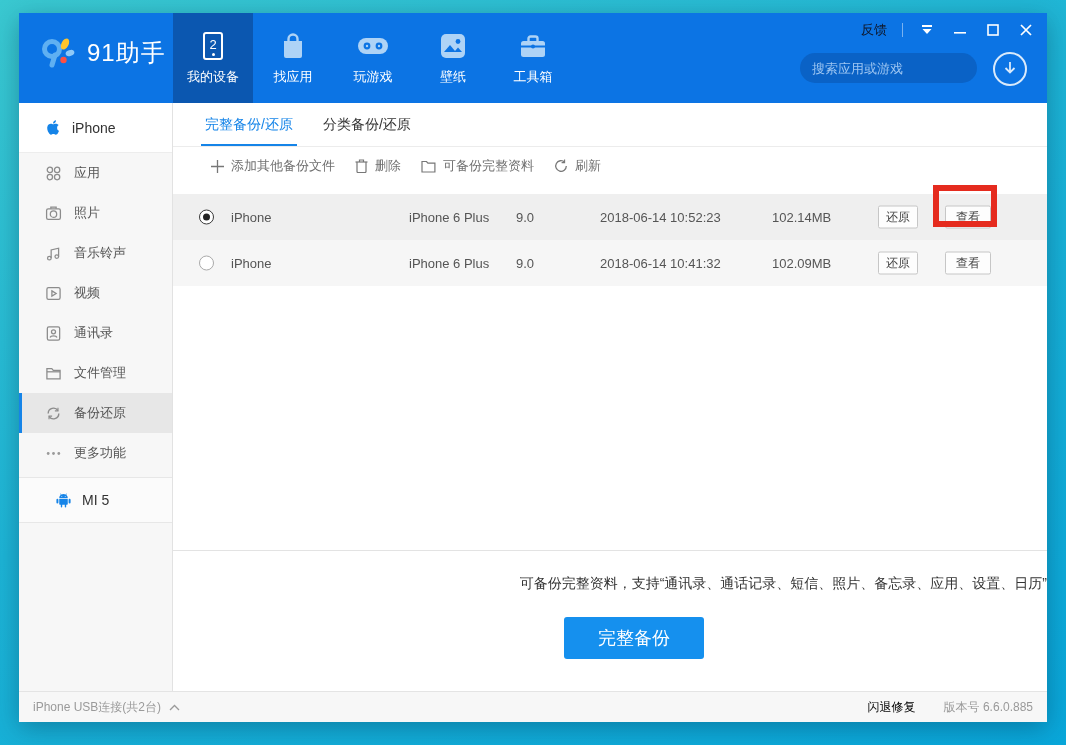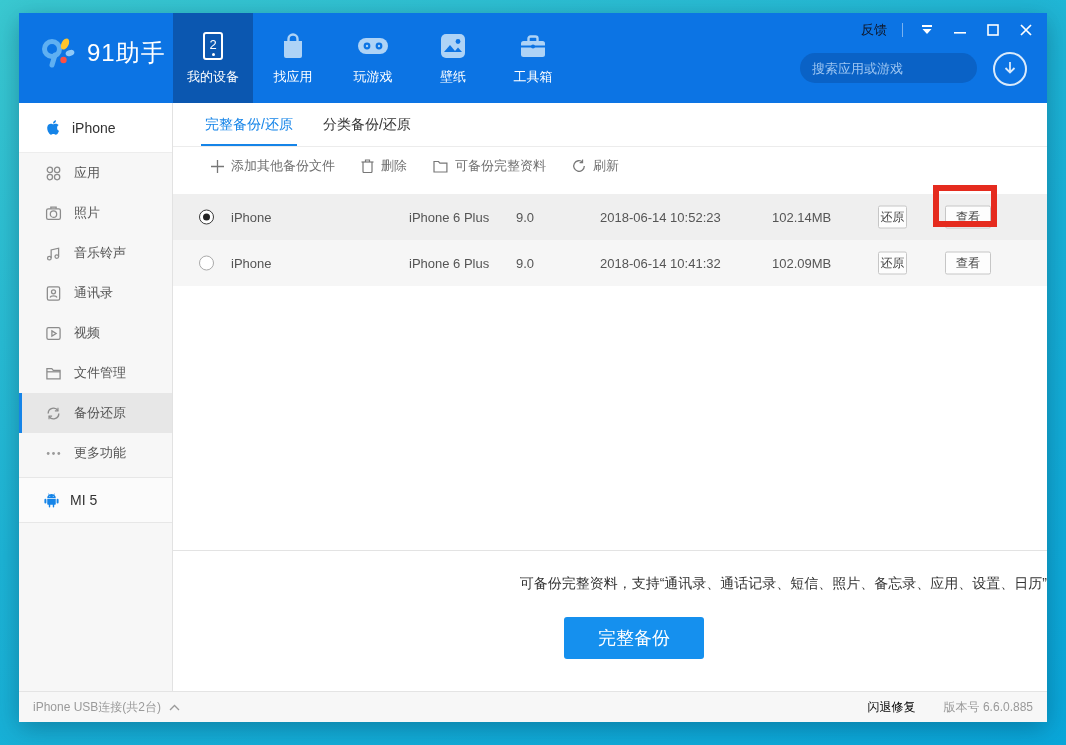--- a/index.html
+++ b/index.html
@@ -35,41 +35,41 @@
   .download-circle { position:absolute; left:974px; top:39px; width:34px; height:34px; border:2px solid #d9eafb; border-radius:50%; display:flex; align-items:center; justify-content:center; cursor:pointer; }
   
   .body { position:absolute; top:90px; left:0; right:0; bottom:31px; display:flex; }
   .sidebar { width:154px; background:#f7f7f7; border-right:1px solid #e2e2e2; }
   .side-header { height:50px; background:#fff; border-bottom:1px solid #ededed; display:flex; align-items:center; gap:10px; padding-left:26px; }
   .side-header .lbl { font-size:14px; color:#333; }
   .side-item { height:40px; display:flex; align-items:center; gap:12px; padding-left:26px; color:#555; font-size:13px; cursor:pointer; position:relative; }
   .side-item.selected { background:#e7e7e7; }
   .side-item.selected:before { content:""; position:absolute; left:0; top:0; bottom:0; width:3px; background:#1584e8; }
   .side-div { height:0; border-top:1px solid #e7e7e7; margin-top:4px; }
-  .side-device2 { height:45px; display:flex; align-items:center; gap:10px; padding-left:24px; font-size:14px; color:#333; border-bottom:1px solid #e7e7e7; cursor:pointer; background:#fbfbfb; }
+  .side-device2 { height:45px; display:flex; align-items:center; gap:10px; padding-left:36px; font-size:14px; color:#333; border-bottom:1px solid #e7e7e7; cursor:pointer; background:#fbfbfb; }
   .ico16 { width:17px; height:17px; flex:0 0 auto; }
   
   .main { flex:1; background:#fff; position:relative; }
   .tabbar { height:44px; border-bottom:1px solid #ececec; display:flex; align-items:flex-end; padding-left:32px; gap:30px; }
   .tab { font-size:14px; color:#333; padding-bottom:12px; cursor:pointer; position:relative; }
   .tab.active { color:#1584e8; }
   .tab.active:after { content:""; position:absolute; left:-4px; right:-4px; bottom:0; height:2px; background:#1584e8; }
-  .toolbar { height:38px; display:flex; align-items:center; padding-left:38px; gap:26px; }
+  .toolbar { height:38px; display:flex; align-items:center; padding-left:38px; gap:20px; }
   .tool { display:flex; align-items:center; gap:7px; color:#707070; font-size:13px; cursor:pointer; }
   .rows { margin-top:9px; }
   .row { height:46px; position:relative; font-size:13px; color:#555; }
   .row.r0 { background:#efefef; }
   .row.r1 { background:#f6f6f6; }
   .cell { position:absolute; top:50%; transform:translateY(-50%); white-space:nowrap; }
   .c-radio { left:26px; } .c-name { left:58px; } .c-model { left:236px; }
   .c-os { left:343px; } .c-date { left:427px; } .c-size { left:599px; }
   .radio { width:15px; height:15px; border-radius:50%; border:1px solid #aaa; background:#fff; display:block; cursor:pointer; }
   .radio.checked { border:1px solid #3a3a3a; position:relative; }
   .radio.checked:after { content:""; position:absolute; left:3px; top:3px; width:7px; height:7px; border-radius:50%; background:#222; }
-  .mini-btn { position:absolute; top:50%; transform:translateY(-50%); width:29px; height:23px; background:#fdfdfd; border:1px solid #c6c6c6; border-radius:2px; font-size:12px; color:#444; display:flex; align-items:center; justify-content:center; cursor:pointer; }
+  .mini-btn { position:absolute; top:50%; transform:translateY(-50%); width:40px; height:23px; background:#fdfdfd; border:1px solid #c6c6c6; border-radius:2px; font-size:12px; color:#444; display:flex; align-items:center; justify-content:center; cursor:pointer; }
   .b-restore { left:705px; } .b-view { left:772px; width:46px; }
   .mid-divider { position:absolute; left:0; right:0; top:447px; border-top:1px solid #e3e3e3; }
   .footer-note { position:absolute; left:0; right:0; top:472px; text-align:right; font-size:14px; color:#333; }
   .backup-btn { position:absolute; left:367px; top:514px; width:140px; height:42px; background:#1590ee; color:#fff; font-size:18px; border:none; border-radius:3px; display:flex; align-items:center; justify-content:center; cursor:pointer; font-family:inherit;margin-left:24px; }
   
   .statusbar { position:absolute; left:0; right:0; bottom:0; height:31px; background:#f7f7f7; border-top:1px solid #e4e4e4; display:flex; align-items:center; font-size:12px; color:#9a9a9a; padding:0 14px; }
   .sb-left { display:flex; align-items:center; gap:8px; cursor:pointer; }
   .sb-right { margin-left:auto; display:flex; align-items:center; gap:28px; }
   .sb-fix { color:#000000; cursor:pointer; }
   
@@ -224,35 +224,35 @@
               <path d="M5.8 12.3 V4.6 l7 -1.6 v7.8"></path>
               <circle cx="4.1" cy="12.4" r="1.7"></circle>
               <circle cx="11.1" cy="10.9" r="1.7"></circle>
             </g>
           </svg>
         <span>音乐铃声</span>
       </div>
       <div class="side-item">
         <svg class="ico16" viewBox="0 0 16 16">
             <g fill="none" stroke="#8c8c8c" stroke-width="1.2">
+              <rect x="1.8" y="2.5" width="12.4" height="11" rx="1.5"></rect>
+              <path d="M6.5 5.5 l4 2.5 -4 2.5 z"></path>
+            </g>
+          </svg>
+        <span>视频</span>
+      </div>
+      <div class="side-item">
+        <svg class="ico16" viewBox="0 0 16 16">
+            <g fill="none" stroke="#8c8c8c" stroke-width="1.2">
               <rect x="2.2" y="1.8" width="11.6" height="12.4" rx="1.5"></rect>
               <circle cx="8" cy="6.4" r="1.9"></circle>
               <path d="M4.8 11.8 c.6-2 5.8-2 6.4 0"></path>
             </g>
           </svg>
         <span>通讯录</span>
-      </div>
-      <div class="side-item">
-        <svg class="ico16" viewBox="0 0 16 16">
-            <g fill="none" stroke="#8c8c8c" stroke-width="1.2">
-              <rect x="1.8" y="2.5" width="12.4" height="11" rx="1.5"></rect>
-              <path d="M6.5 5.5 l4 2.5 -4 2.5 z"></path>
-            </g>
-          </svg>
-        <span>视频</span>
       </div>
       <div class="side-item">
         <svg class="ico16" viewBox="0 0 16 16">
             <g fill="none" stroke="#8c8c8c" stroke-width="1.2">
               <path d="M1.8 13 V3.4 h4.6 l1.4 1.6 h6.4 V13 z"></path>
               <path d="M1.8 6.4 h12.4"></path>
             </g>
           </svg>
         <span>文件管理</span>
       </div>

